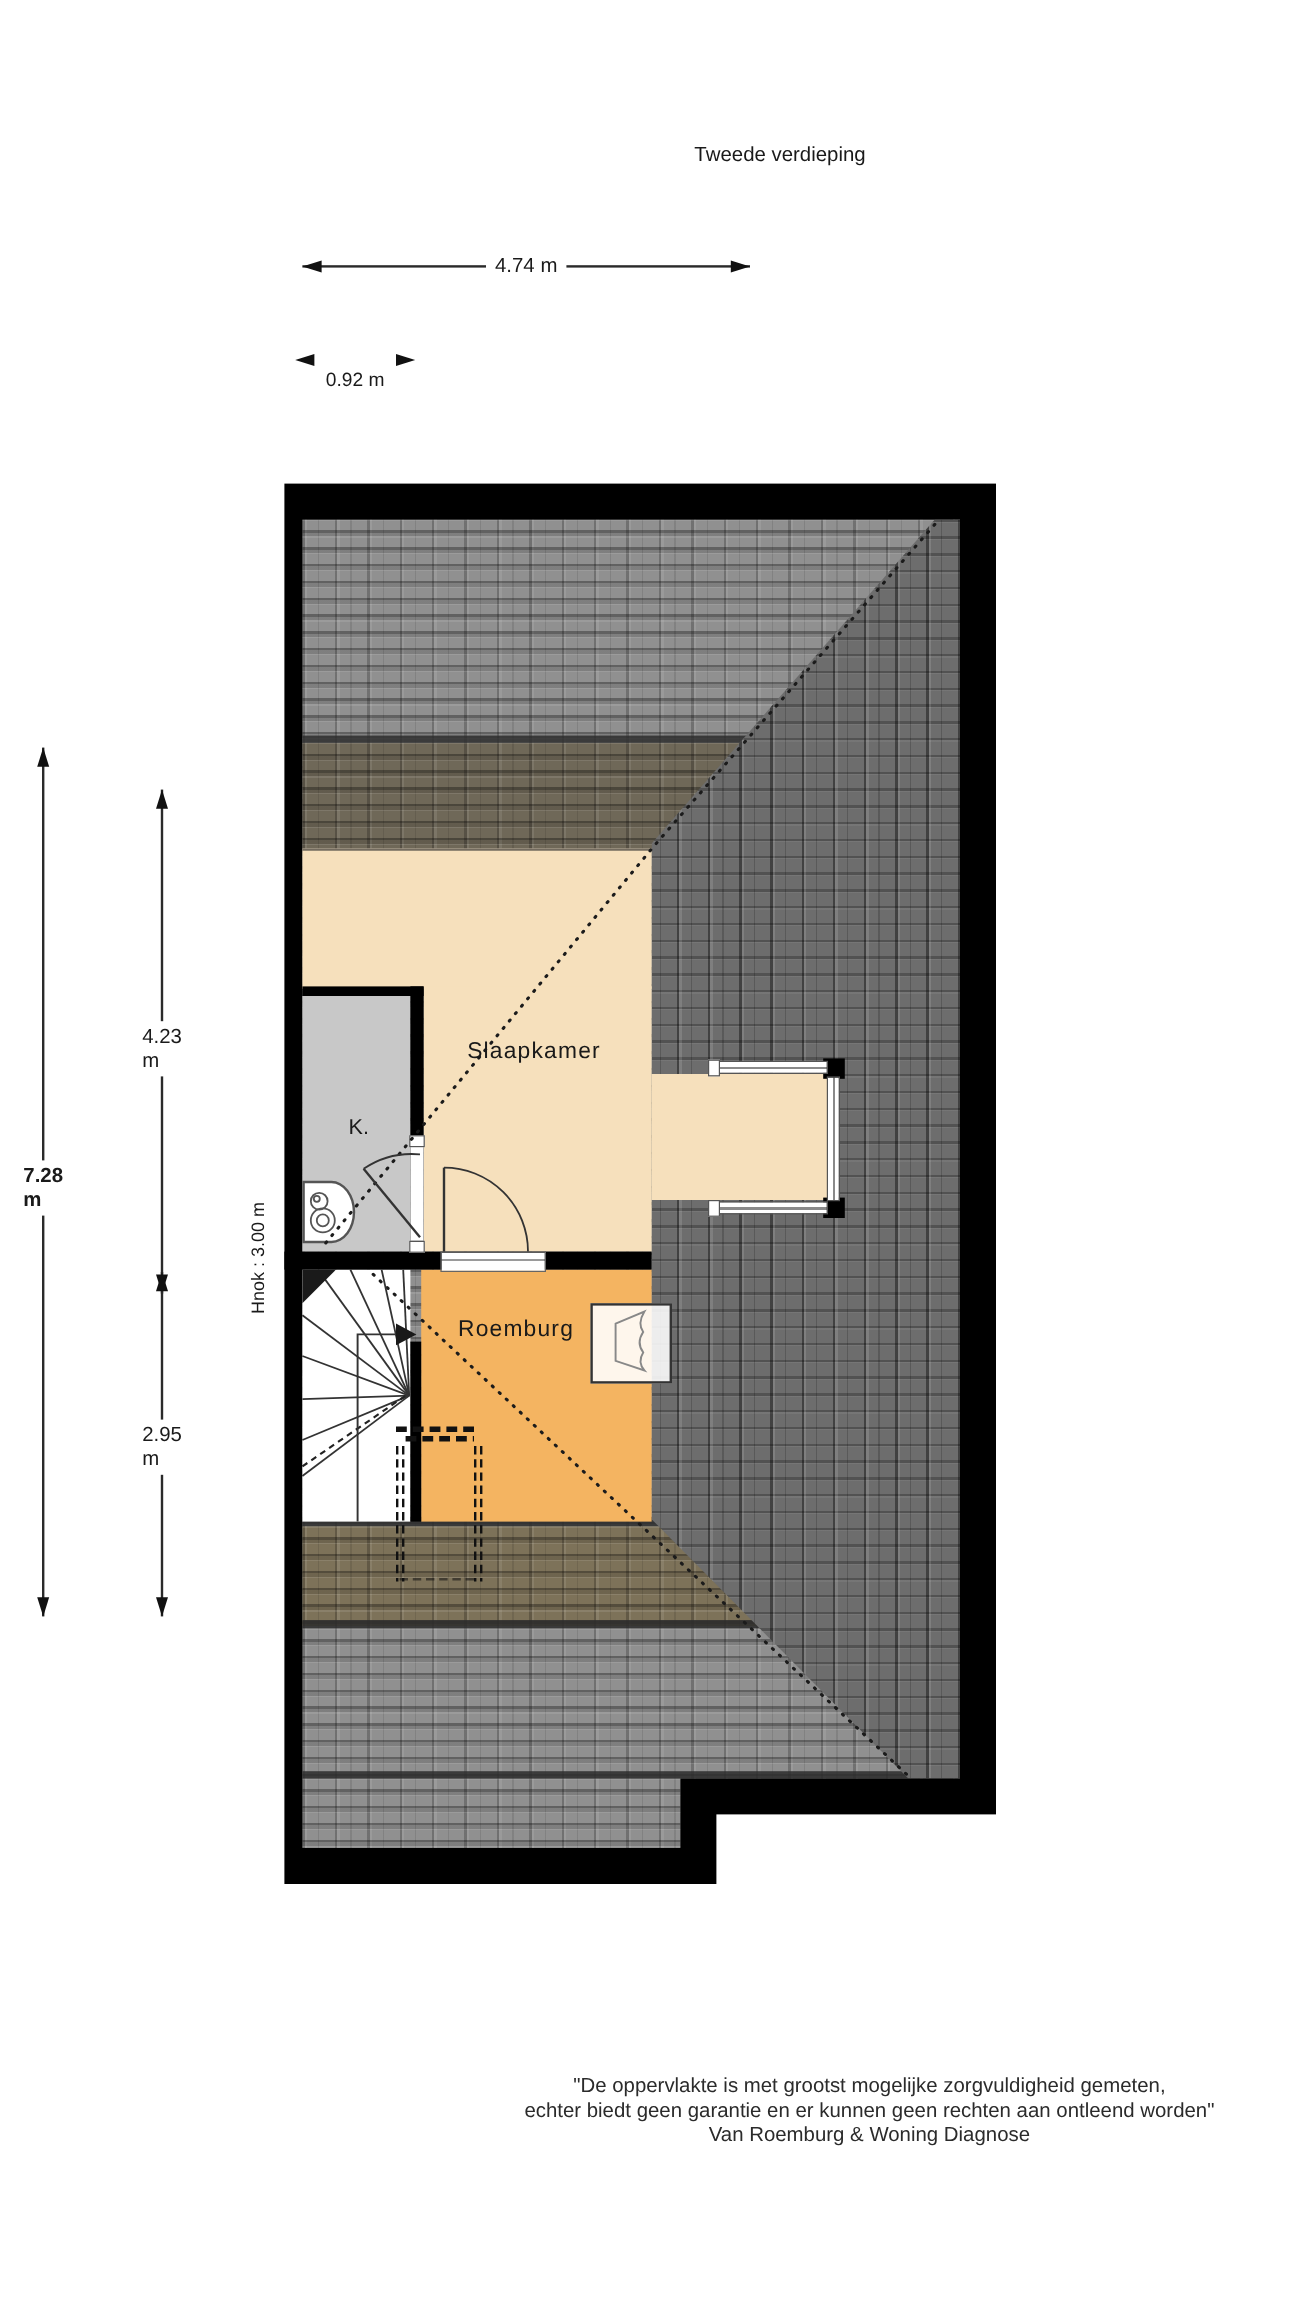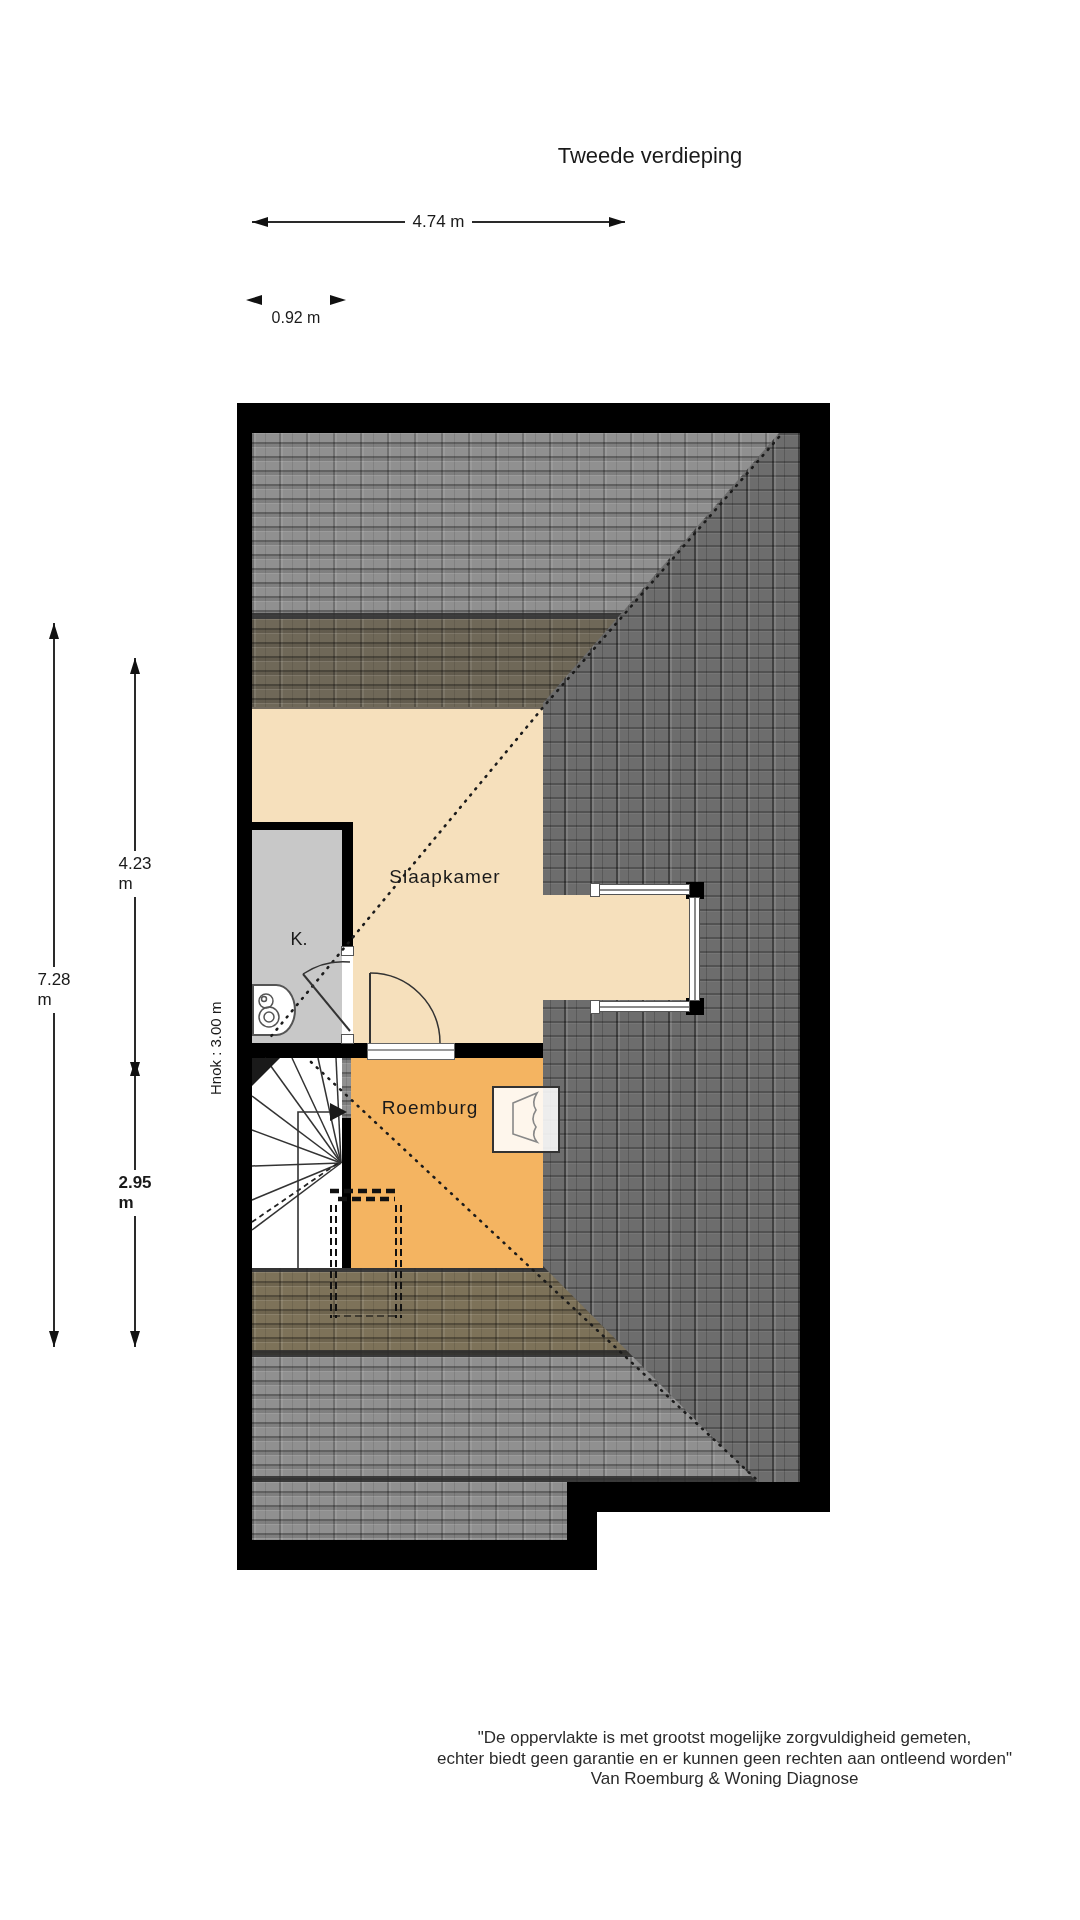--- a/index.html
+++ b/index.html
@@ -49,54 +49,54 @@
   .dim-label-h{position:absolute;left:50%;top:50%;transform:translate(-50%,-50%);
     background:#fff;padding:0 8px;font-size:17px;}
   .dim-label-v{position:absolute;left:50%;transform:translateX(-50%);
     background:#fff;padding:3px 2px;font-size:17px;}
 </style>
 </head>
 <body>
 
 <div id="stage">
 
-  <div class="lbl center" style="left:450px;top:119px;width:400px;font-size:22px;margin-top:24px;">Tweede verdieping</div>
+  <div class="lbl center" style="left:450px;top:119px;width:400px;font-size:17px;">Tweede verdieping</div>
 
   <div class="abs" style="left:252px;top:214px;width:373px;height:16px;">
     <div class="dim-line-h"></div>
     <div class="tri tri-left" style="left:0;top:3px;"></div>
     <div class="tri tri-right" style="right:0;top:3px;"></div>
     <span class="dim-label-h">4.74 m</span>
   </div>
 
   <div class="abs" style="left:246px;top:291px;width:100px;height:18px;">
     <div class="tri tri-left" style="left:0;top:4px;"></div>
     <div class="tri tri-right" style="right:0;top:4px;"></div>
     <div class="lbl center" style="left:14px;top:18px;width:72px;font-size:16px;">0.92 m</div>
   </div>
 
-  <div class="abs" style="left:46px;top:623px;width:16px;height:724px;">
+  <div class="abs" style="left:28px;top:623px;width:16px;height:724px;font-weight:bold;">
     <div class="dim-line-v"></div>
     <div class="tri tri-up" style="top:0;left:3px;"></div>
     <div class="tri tri-down" style="bottom:0;left:3px;"></div>
     <span class="dim-label-v" style="top:344px;">7.28 m</span>
   </div>
 
   <div class="abs" style="left:127px;top:658px;width:16px;height:420px;">
     <div class="dim-line-v"></div>
     <div class="tri tri-up" style="top:0;left:3px;"></div>
     <div class="tri tri-down" style="bottom:0;left:3px;"></div>
     <span class="dim-label-v" style="top:193px;">4.23 m</span>
   </div>
 
   <div class="abs" style="left:127px;top:1060px;width:16px;height:287px;">
     <div class="dim-line-v"></div>
     <div class="tri tri-up" style="top:0;left:3px;"></div>
     <div class="tri tri-down" style="bottom:0;left:3px;"></div>
-    <span class="dim-label-v" style="top:110px;font-weight:bold;">2.95 m</span>
+    <span class="dim-label-v" style="top:123px;">2.95 m</span>
   </div>
 
   <div class="lbl" style="left:207px;top:958px;height:180px;width:22px;font-size:15px;
               writing-mode:vertical-rl;transform:rotate(180deg);text-align:center;">Hnok : 3.00 m</div>
 
   <div class="abs blackwall" style="left:237px;top:403px;width:593px;height:1167px;"></div>
 
   <div class="abs tiles-h" style="left:252px;top:433px;width:548px;height:1049px;"></div>
 
   <div class="abs tiles-h" style="left:252px;top:1482px;width:315px;height:58px;"></div>

